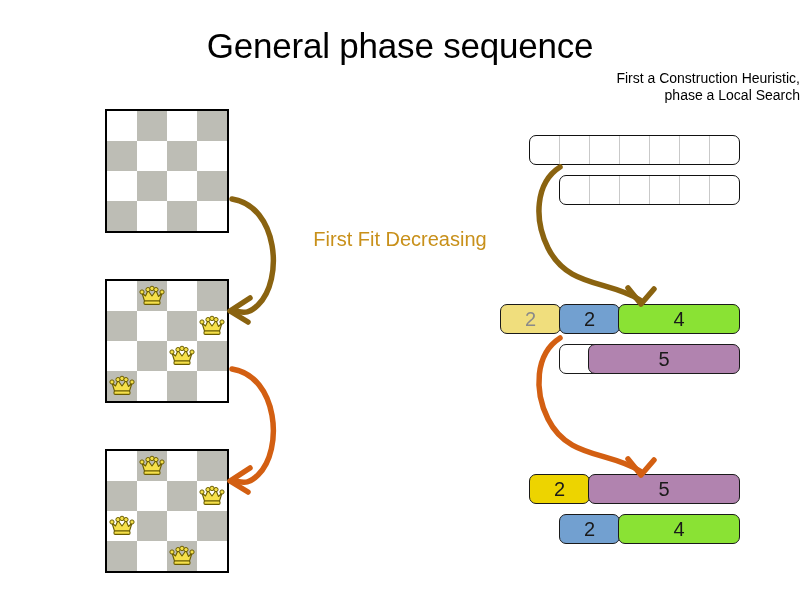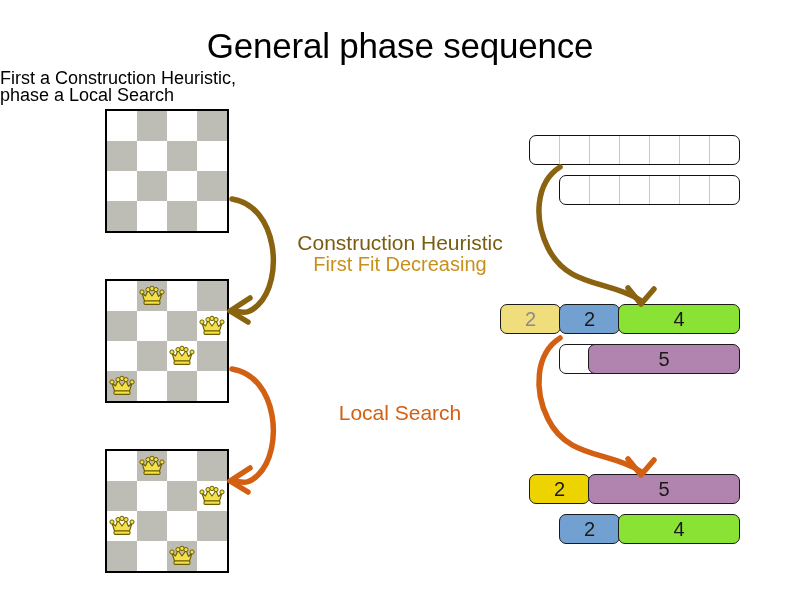--- a/index.html
+++ b/index.html
@@ -13,22 +13,22 @@
   }
   .stage{position:absolute;left:0;top:0;width:668px;height:600px;}
 
   
   .title{
     position:absolute;left:0;top:28px;width:800px;text-align:center;
     font-size:35px;color:#000000;font-weight:normal;line-height:1.05;
     letter-spacing:-0.2px;
   }
   .subtitle{
-    position:absolute;left:0;top:70px;width:800px;text-align:left;
-    font-size:18px;color:#000000;line-height:17px;
+    position:absolute;left:0;top:70px;width:800px;text-align:right;
+    font-size:14px;color:#000000;line-height:17px;
   }
 
   
   .phase{position:absolute;text-align:center;}
   .phase .ph-name{font-size:21px;line-height:25px;white-space:nowrap;}
   .phase .ph-algo{font-size:20px;line-height:19px;white-space:nowrap;}
 
   #phase-construction{left:210px;top:230px;width:380px;}
   #phase-construction .ph-name{color:#7a5c10;}
   #phase-construction .ph-algo{color:#c8901a;}
@@ -108,26 +108,24 @@
 
 <div class="stage">
 
   <div class="title">General phase sequence</div>
   <div class="subtitle">
     <div>First a Construction Heuristic,</div>
     <div>phase a Local Search</div>
   </div>
 
   <div class="phase" id="phase-construction">
-    <div class="ph-name">Construction Heuristic</div>
     <div class="ph-algo">First Fit Decreasing</div>
   </div>
 
   <div class="phase" id="phase-local">
-    <div class="ph-name">Local Search</div>
   </div>
 
   <div class="board" id="board-initial">
       <div class="cell light"></div>
       <div class="cell dark"></div>
       <div class="cell light"></div>
       <div class="cell dark"></div>
       <div class="cell dark"></div>
       <div class="cell light"></div>
       <div class="cell dark"></div>

